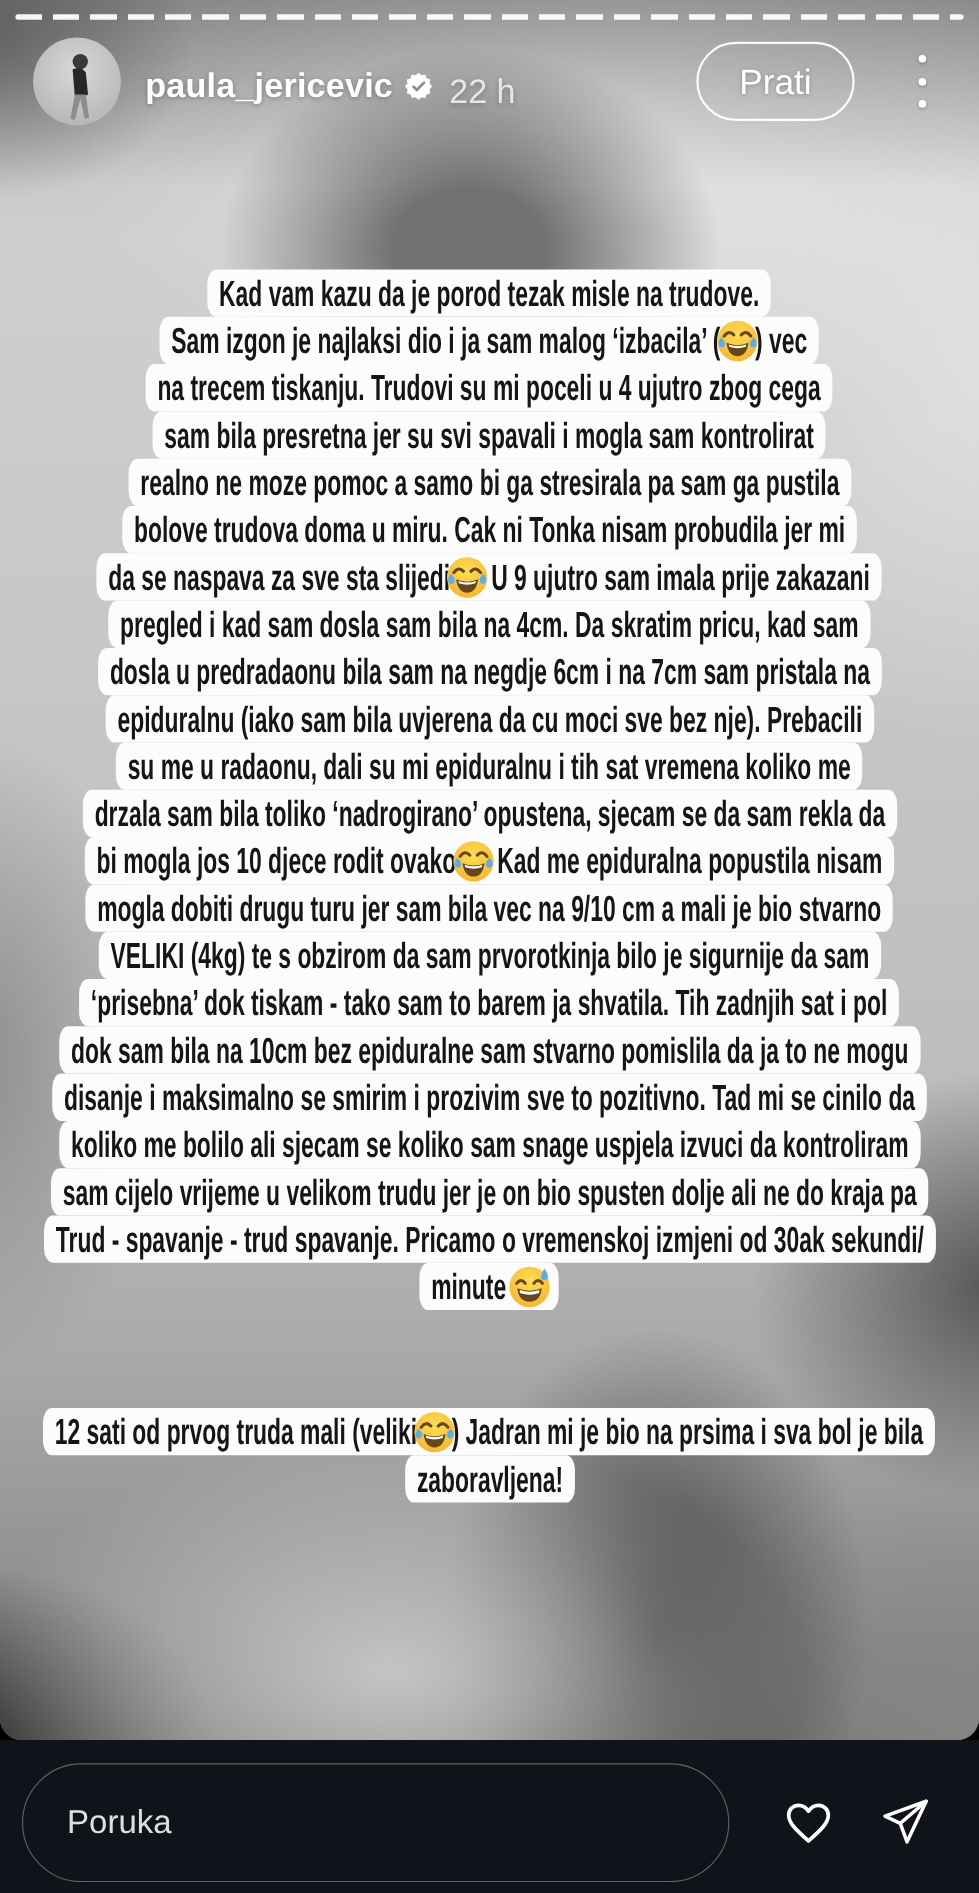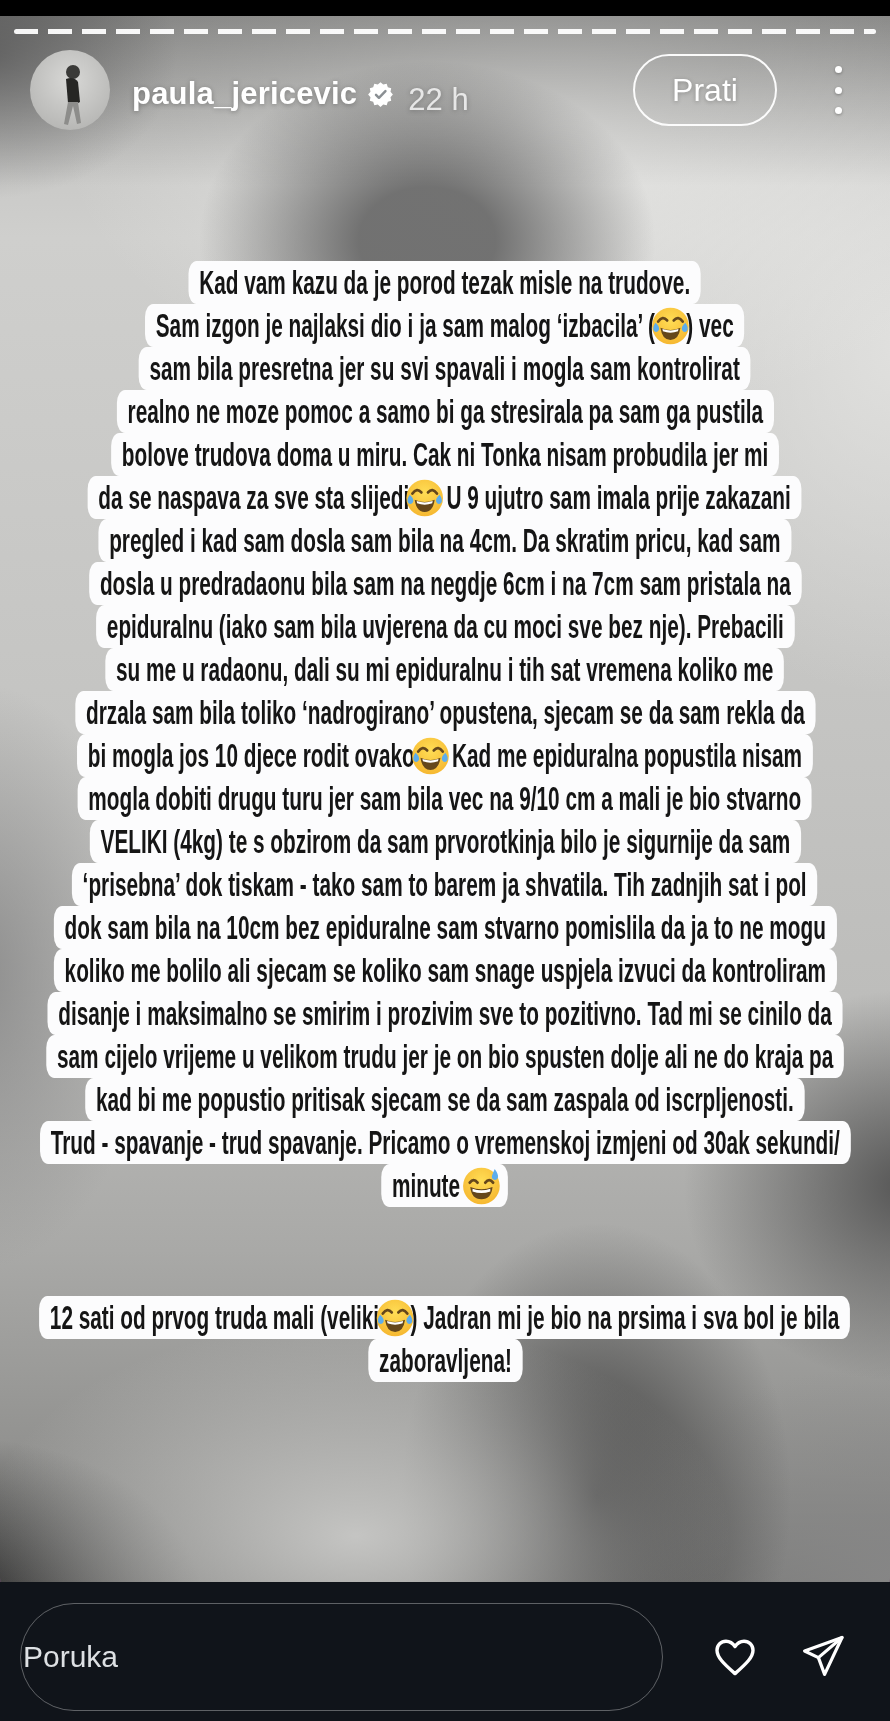--- a/index.html
+++ b/index.html
@@ -1,20 +1,20 @@
 <!DOCTYPE html>
 <html><head>
 <meta charset="utf-8">
 <style>
   html,body{margin:0;padding:0;background:#000;}
   body{width:890px;height:1721px;position:relative;overflow:hidden;
        font-family:"Liberation Sans","DejaVu Sans",sans-serif;}
 
   
-  .story{position:absolute;top:16px;left:0;width:890px;height:1582px;
+  .story{position:absolute;top:0;left:0;width:890px;height:1582px;
          border-radius:0 0 20px 20px;overflow:hidden;background:#a21caf;}
   .photo{position:absolute;inset:0;
     background:
       radial-gradient(380px 300px at 48% 225px, rgba(95,95,95,.85) 0 18%, rgba(95,95,95,0) 60%),
       radial-gradient(300px 220px at -2% 40px,  rgba(120,120,120,.9), rgba(120,120,120,0) 65%),
       radial-gradient(700px 420px at 62% 110px, rgba(233,233,231,.95), rgba(233,233,231,0) 70%),
       radial-gradient(420px 500px at 101% 330px, rgba(226,226,224,.9), rgba(226,226,224,0) 70%),
       radial-gradient(260px 420px at -3% 960px, rgba(128,128,128,.8), rgba(128,128,128,0) 70%),
       radial-gradient(320px 280px at 102% 1170px, rgba(70,70,70,.85), rgba(70,70,70,0) 70%),
       radial-gradient(520px 300px at 40% 1520px, rgba(200,200,198,.95), rgba(200,200,198,0) 72%),
@@ -57,21 +57,21 @@
     padding:0 17px;border-radius:13px;white-space:nowrap;display:block;
     transform:scaleX(0.63);transform-origin:50% 50%;letter-spacing:0;}
   .pill .emoji{width:40px;height:40px;display:inline-block;vertical-align:-9px;margin:0 5px;
     transform:scaleX(1.5873);}
 
   
   .footer{position:absolute;top:1582px;left:0;width:890px;height:139px;background:#10141a;}
   .msg-pill{position:absolute;top:21px;left:20px;width:643px;height:108px;box-sizing:border-box;
     border:1.5px solid rgba(255,255,255,.33);border-radius:54px;background:transparent;
     display:flex;align-items:center;}
-  .msg-pill input{background:transparent;border:none;outline:none;width:540px;
+  .msg-pill input{background:transparent;border:none;outline:none;margin-left:38px;width:540px;
     color:#d946ef;font-size:30px;font-family:inherit;}
   .msg-pill input::placeholder{color:#dde0e3;opacity:1;}
   .f-icon{position:absolute;top:52px;width:48px;height:48px;display:block;}
   .like{left:711px;top:51px;}
   .share{left:799px;top:50px;}
 </style>
 </head>
 <body>
 
 <div class="story">
@@ -120,20 +120,23 @@
             <circle cx="18" cy="18" r="16.5" fill="url(#gjoy)"></circle>
             <path d="M7 14 Q11 8.5 15 13" stroke="#65471b" stroke-width="2.5" fill="none" stroke-linecap="round"></path>
             <path d="M21 13 Q25 8.5 29 14" stroke="#65471b" stroke-width="2.5" fill="none" stroke-linecap="round"></path>
             <path d="M9 19.5 Q18 23.5 27 19.5 Q25.5 30.5 18 30.5 Q10.5 30.5 9 19.5 Z" fill="#65471b"></path>
             <path d="M10.8 20.8 Q18 23.4 25.2 20.8 L24.8 22.8 Q18 25.2 11.2 22.8 Z" fill="#fff"></path>
             <path d="M4.6 15 Q1.2 19.6 3.2 22.4 Q5.8 24.6 7.6 21.6 Q8.6 18.4 4.6 15 Z" fill="#5dadec"></path>
             <path d="M31.4 15 Q34.8 19.6 32.8 22.4 Q30.2 24.6 28.4 21.6 Q27.4 18.4 31.4 15 Z" fill="#5dadec"></path>
           </svg>) vec</span>
     </div>
       <div class="s-line">
+      <span class="pill">na trecem tiskanju. Trudovi su mi poceli u 4 ujutro zbog cega</span>
+    </div>
+      <div class="s-line">
       <span class="pill">sam bila presretna jer su svi spavali i mogla sam kontrolirat</span>
     </div>
       <div class="s-line">
       <span class="pill">realno ne moze pomoc a samo bi ga stresirala pa sam ga pustila</span>
     </div>
       <div class="s-line">
       <span class="pill">bolove trudova doma u miru. Cak ni Tonka nisam probudila jer mi</span>
     </div>
       <div class="s-line">
       <span class="pill">da se naspava za sve sta slijedi<svg viewBox="0 0 36 36" class="emoji">
@@ -190,30 +193,27 @@
       <div class="s-line">
       <span class="pill">VELIKI (4kg) te s obzirom da sam prvorotkinja bilo je sigurnije da sam</span>
     </div>
       <div class="s-line">
       <span class="pill">‘prisebna’ dok tiskam - tako sam to barem ja shvatila. Tih zadnjih sat i pol</span>
     </div>
       <div class="s-line">
       <span class="pill">dok sam bila na 10cm bez epiduralne sam stvarno pomislila da ja to ne mogu</span>
     </div>
       <div class="s-line">
+      <span class="pill">disanje i maksimalno se smirim i prozivim sve to pozitivno. Tad mi se cinilo da</span>
+    </div>
+      <div class="s-line">
       <span class="pill">koliko me bolilo ali sjecam se koliko sam snage uspjela izvuci da kontroliram</span>
     </div>
       <div class="s-line">
-      <span class="pill">disanje i maksimalno se smirim i prozivim sve to pozitivno. Tad mi se cinilo da</span>
-    </div>
-      <div class="s-line">
       <span class="pill">sam cijelo vrijeme u velikom trudu jer je on bio spusten dolje ali ne do kraja pa</span>
-    </div>
-      <div class="s-line">
-      <span class="pill">kad bi me popustio pritisak sjecam se da sam zaspala od iscrpljenosti.</span>
     </div>
       <div class="s-line">
       <span class="pill">Trud - spavanje - trud spavanje. Pricamo o vremenskoj izmjeni od 30ak sekundi/</span>
     </div>
       <div class="s-line">
       <span class="pill">minute <svg viewBox="0 0 36 36" class="emoji">
             <defs>
               <radialGradient id="gsweat" cx="50%" cy="35%" r="70%">
                 <stop offset="0%" stop-color="#ffdd55"></stop>
                 <stop offset="100%" stop-color="#f5b52e"></stop>

